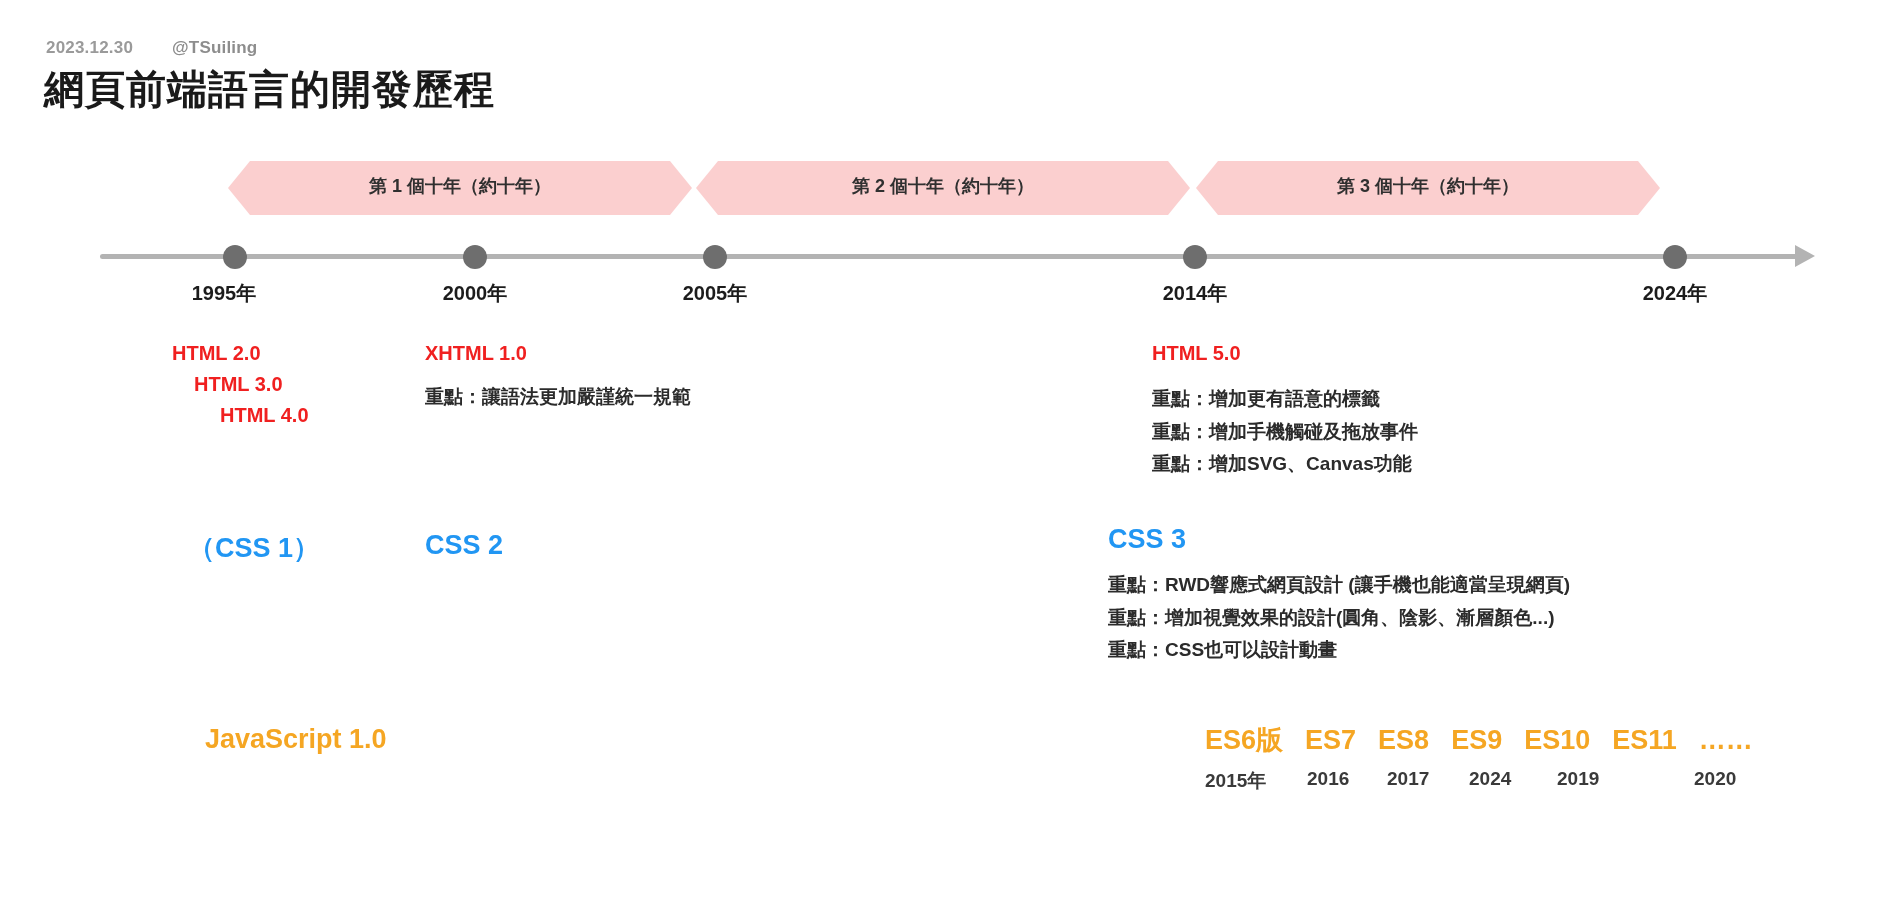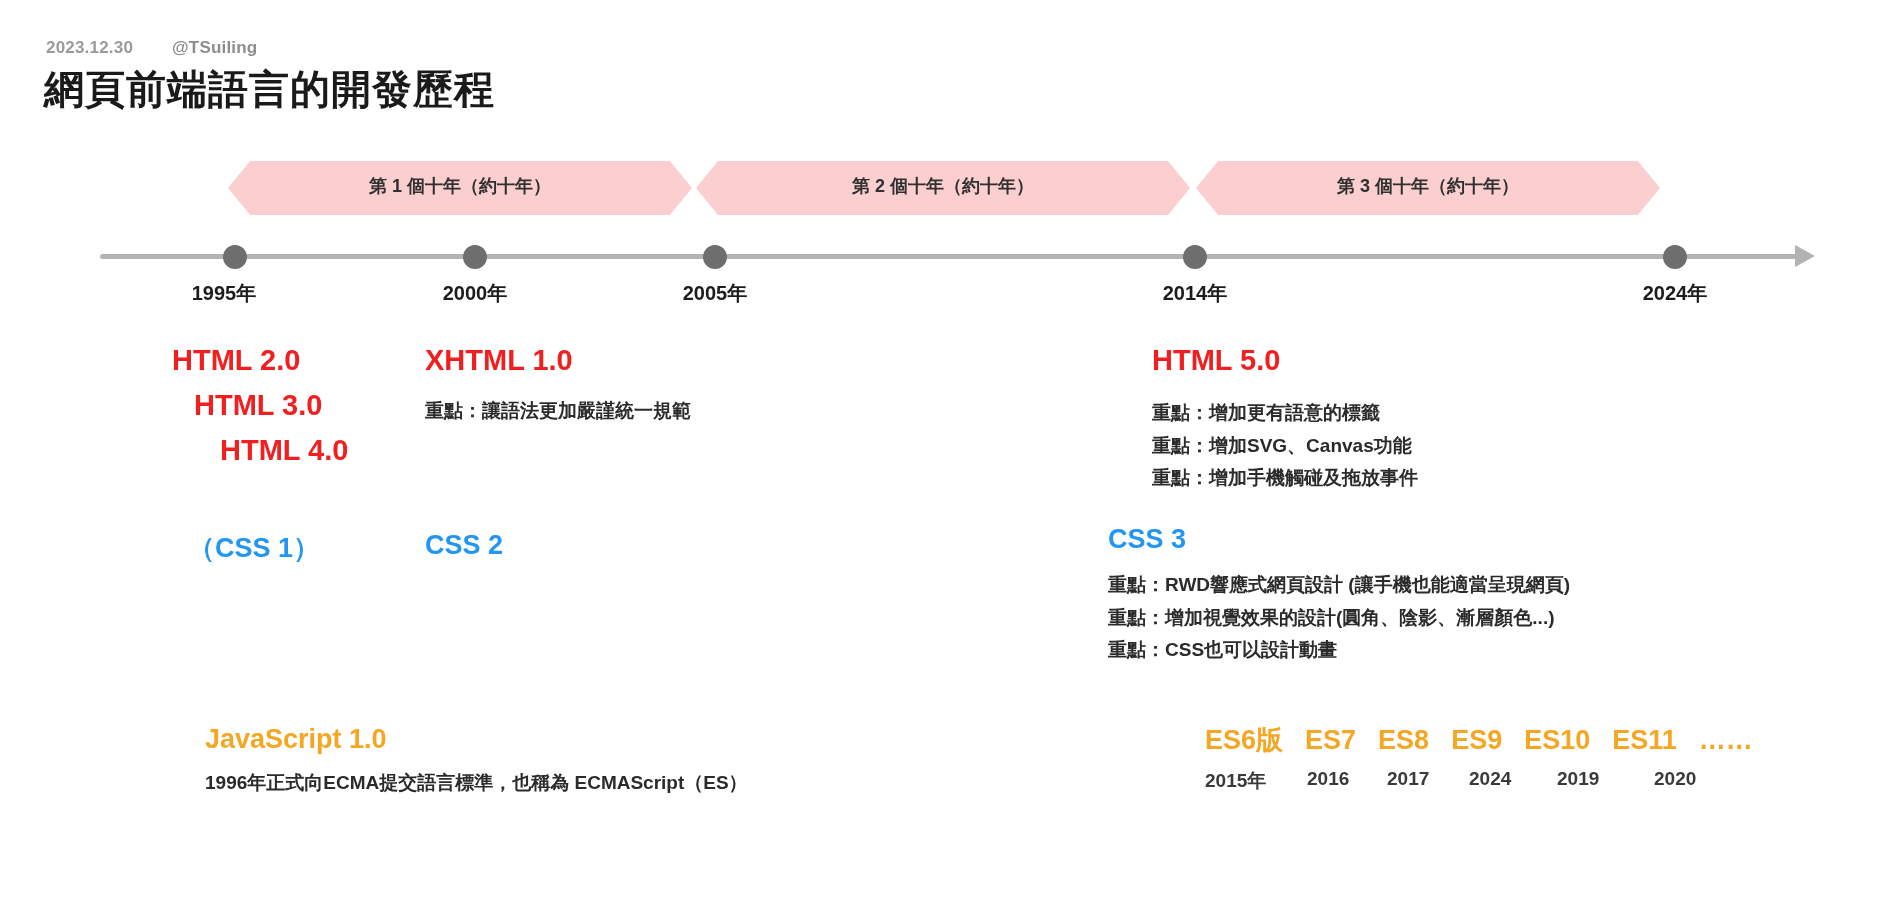--- a/index.html
+++ b/index.html
@@ -109,21 +109,21 @@
     font-size: 20px;
     font-weight: bold;
     color: #1c1c1c;
     white-space: nowrap;
     transform: translateX(-50%);
   }
 
   
   .block { position: absolute; }
   .head-red {
-    font-size: 29px;
+    font-size: 20px;
     font-weight: bold;
     color: #f02020;
     white-space: nowrap;
     line-height: 1.55;
   }
   .head-blue {
     font-size: 27px;
     font-weight: bold;
     color: #2196f3;
     white-space: nowrap;
@@ -228,53 +228,52 @@
 </div>
 
 <div class="block" id="xhtml-block">
   <div class="head-red">XHTML 1.0</div>
   <div class="note">重點：讓語法更加嚴謹統一規範</div>
 </div>
 
 <div class="block" id="html5-block">
   <div class="head-red">HTML 5.0</div>
   <div class="note">重點：增加更有語意的標籤</div>
+  <div class="note" style="margin-top:0;">重點：增加手機觸碰及拖放事件</div>
   <div class="note" style="margin-top:0;">重點：增加SVG、Canvas功能</div>
-  <div class="note" style="margin-top:0;">重點：增加手機觸碰及拖放事件</div>
 </div>
 
 <div class="block" id="css1-block">
   <div class="head-blue">（CSS 1）</div>
 </div>
 <div class="block" id="css2-block">
   <div class="head-blue">CSS 2</div>
 </div>
 <div class="block" id="css3-block">
   <div class="head-blue">CSS 3</div>
   <div class="note">重點：RWD響應式網頁設計 (讓手機也能適當呈現網頁)</div>
   <div class="note" style="margin-top:0;">重點：增加視覺效果的設計(圓角、陰影、漸層顏色...)</div>
   <div class="note" style="margin-top:0;">重點：CSS也可以設計動畫</div>
 </div>
 
 <div class="block" id="js-block">
   <div class="head-orange">JavaScript 1.0</div>
-  <div class="note">1996年正式向ECMA提交語言標準，也稱為 ECMAScript（ES）</div>
 </div>
 
 <div class="block" id="es-block">
   <div class="es-row">
     <div class="head-orange">ES6版</div>
     <div class="head-orange">ES7</div>
     <div class="head-orange">ES8</div>
     <div class="head-orange">ES9</div>
     <div class="head-orange">ES10</div>
     <div class="head-orange">ES11</div>
     <div class="head-orange">……</div>
   </div>
   <div class="es-years">
     <span style="width:102px;">2015年</span>
     <span style="width:80px;">2016</span>
     <span style="width:82px;">2017</span>
     <span style="width:88px;">2024</span>
     <span style="width:97px;">2019</span>
-    <span style="width:80px;">2020</span>
+    <span style="width:80px;margin-left:40px;">2020</span>
   </div>
 </div>
 
 </body></html>

